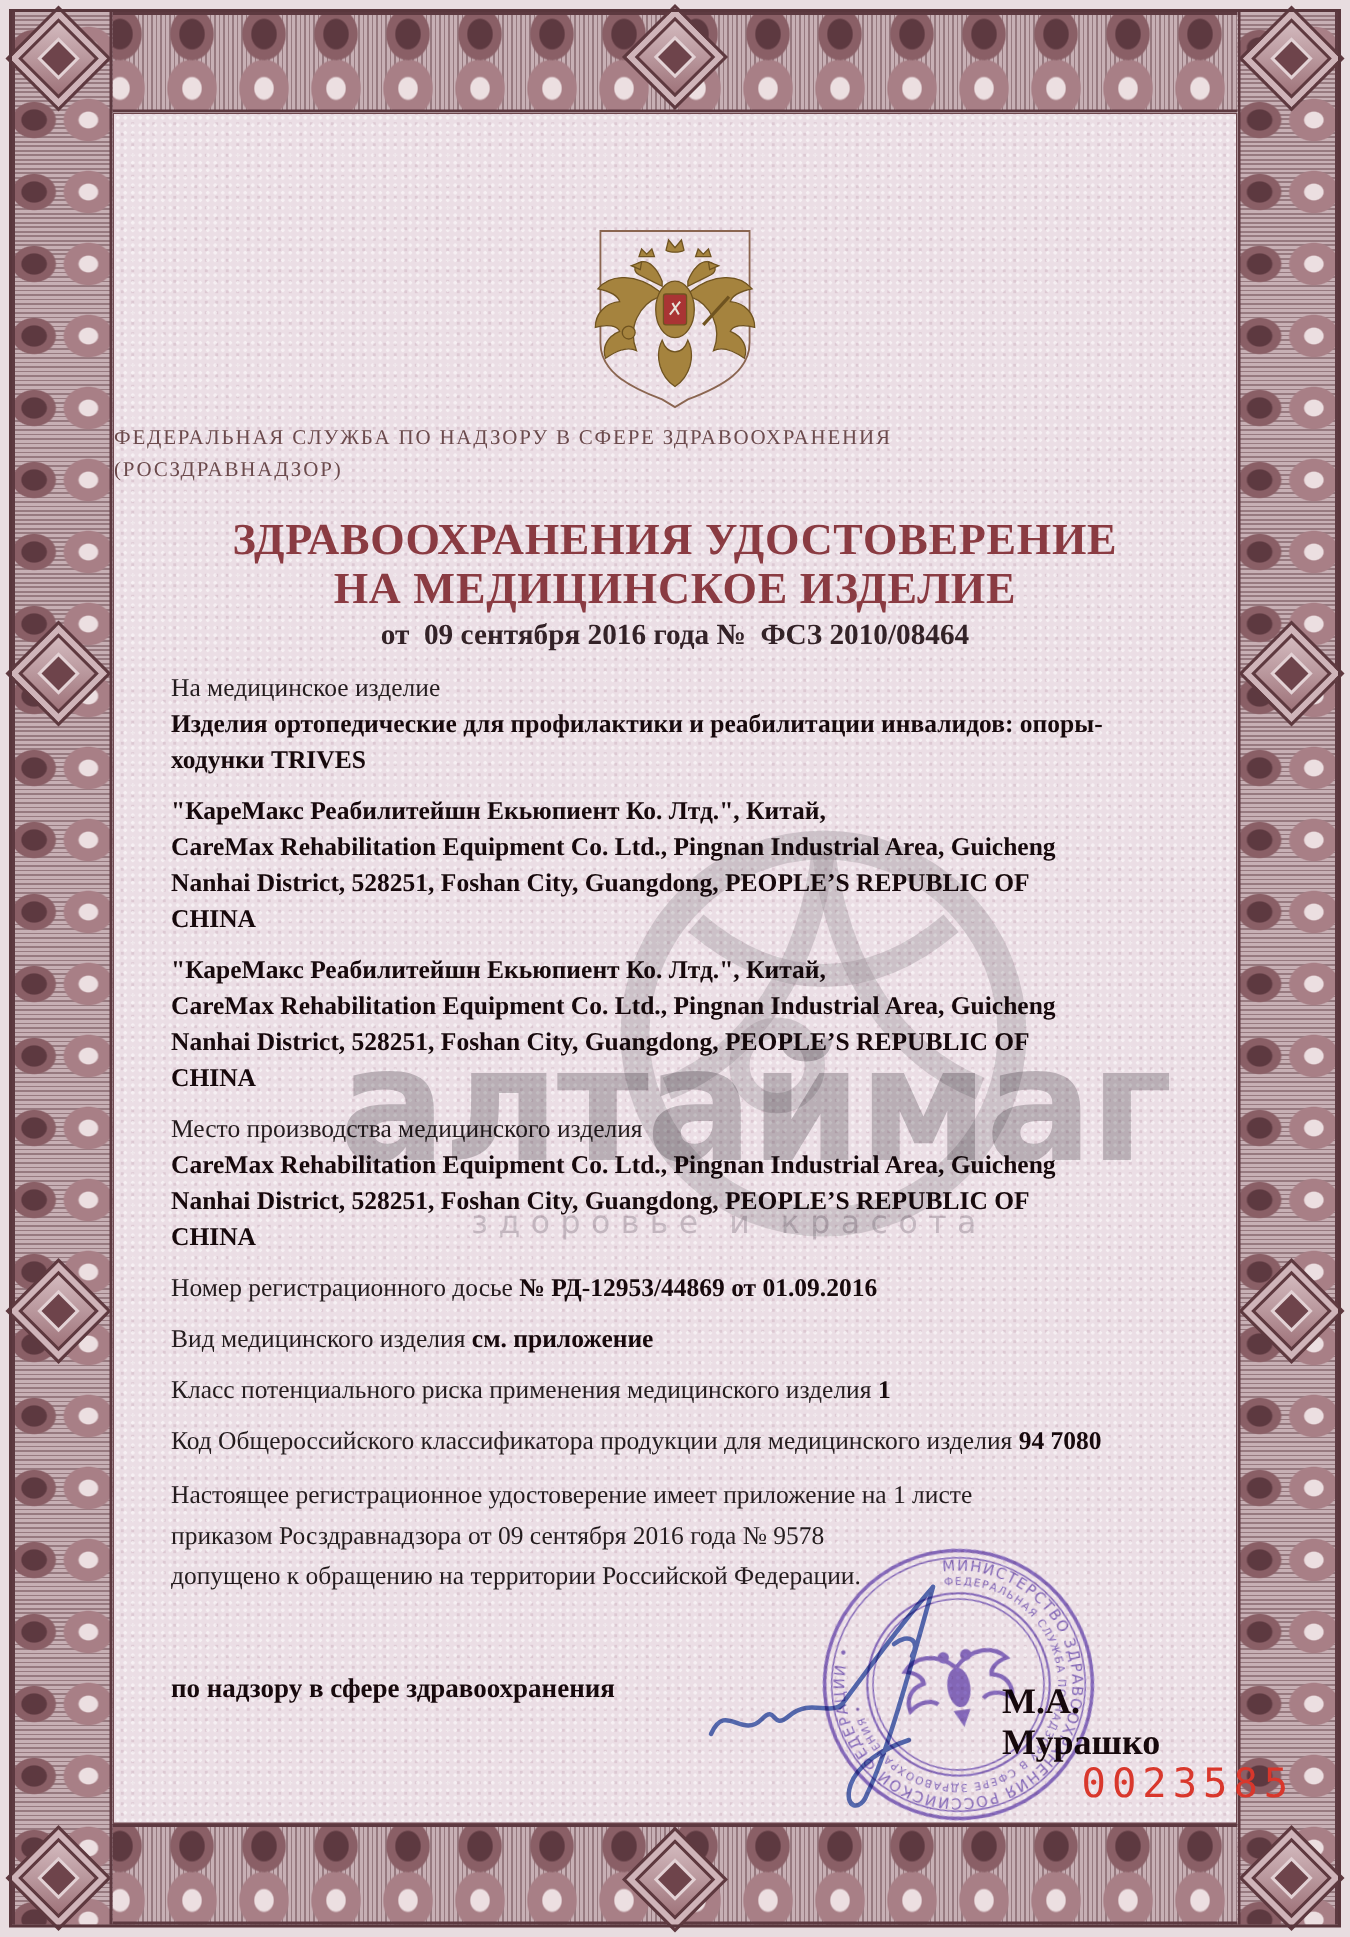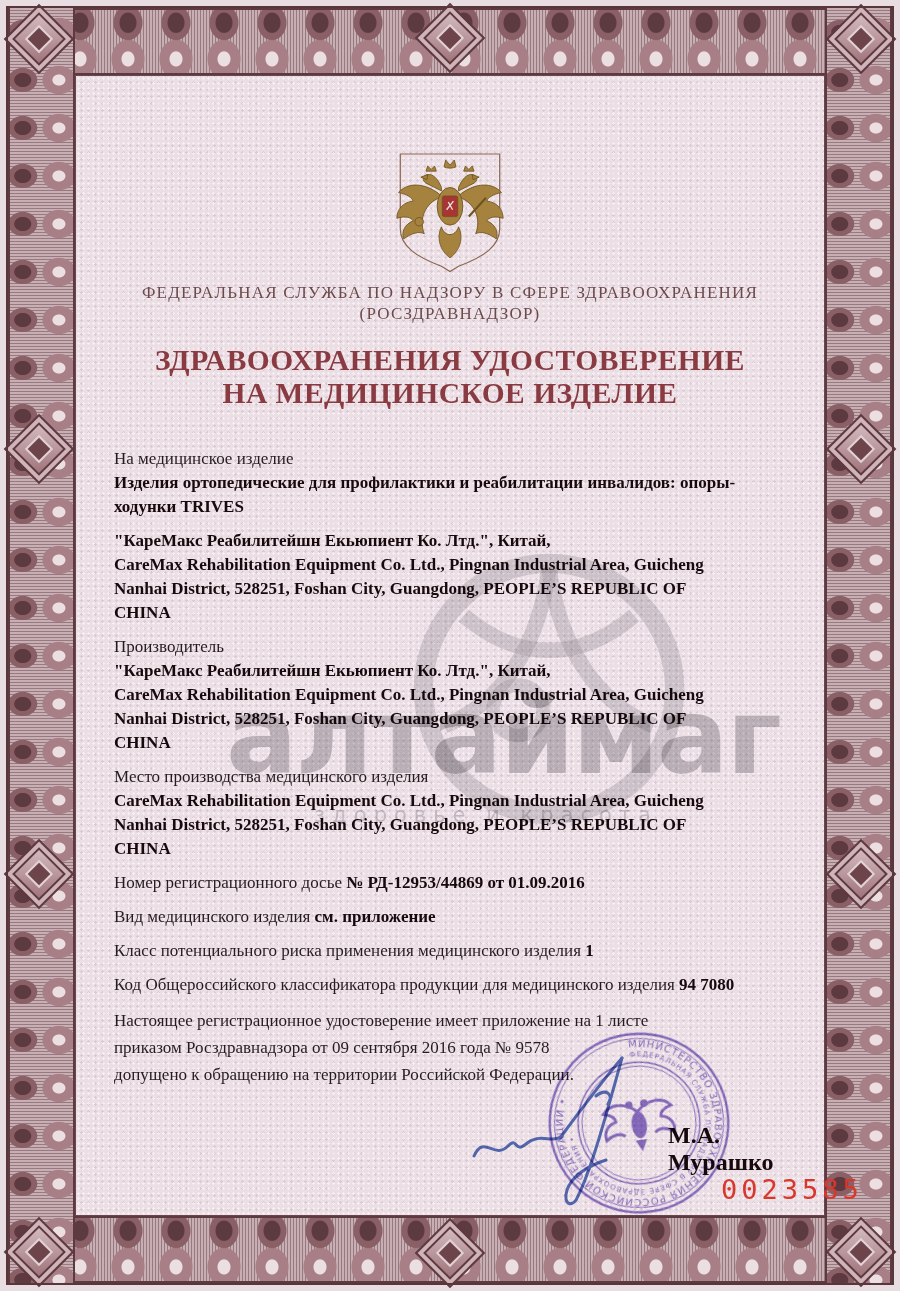--- a/index.html
+++ b/index.html
@@ -37,22 +37,22 @@
   .inner{position:absolute;left:75px;top:75px;width:750px;height:1141px;z-index:5;
     background-color:#ebdee5;
     background-image:
       radial-gradient(rgba(255,255,255,.55) 1px, transparent 1.2px),
       radial-gradient(rgba(186,152,168,.30) 1px, transparent 1.2px);
     background-size:5px 5px,7px 7px;background-position:0 0,2px 3px;
     border:1.5px solid #6d464d;box-sizing:border-box;}
 
   .eagle{position:absolute;top:64px;left:50%;transform:translateX(-50%);width:120px;height:148px;}
 
-  .agency{position:absolute;top:206px;left:0;width:100%;text-align:center;
-    color:#6b4a4c;font-size:17px;letter-spacing:1.2px;line-height:21px;}
+  .agency{position:absolute;top:206px;left:0;width:100%;
+    color:#6b4a4c;font-size:14px;letter-spacing:1.2px;line-height:21px;}
   .cert-title{position:absolute;top:268px;left:0;width:100%;text-align:center;
     color:#8a3b42;font-weight:bold;font-size:29.5px;line-height:33px;letter-spacing:.5px;}
   .date-line{position:absolute;top:337px;left:0;width:100%;text-align:center;
     color:#332227;font-weight:bold;font-size:19.5px;white-space:pre;}
 
   .content{position:absolute;top:371px;left:38px;width:684px;color:#241c1e;
     font-size:17px;line-height:24px;}
   .content p{margin:0;}
   .sec{margin-bottom:10px;}
   .val{font-weight:bold;color:#17090c;white-space:pre-line;}
@@ -127,35 +127,35 @@
 
     <div class="agency">
       <div>ФЕДЕРАЛЬНАЯ СЛУЖБА ПО НАДЗОРУ В СФЕРЕ ЗДРАВООХРАНЕНИЯ</div>
       <div>(РОСЗДРАВНАДЗОР)</div>
     </div>
 
     <div class="cert-title">
       <div>ЗДРАВООХРАНЕНИЯ УДОСТОВЕРЕНИЕ</div>
       <div>НА МЕДИЦИНСКОЕ ИЗДЕЛИЕ</div>
     </div>
+    <div class="date-line">от  09 сентября 2016 года №  ФСЗ 2010/08464</div>
 
     <div class="content">
       <div class="sec">
         <p>На медицинское изделие</p>
         <p class="val">Изделия ортопедические для профилактики и реабилитации инвалидов: опоры-
 ходунки TRIVES</p>
       </div>
       <div class="sec">
         <p class="val">"КареМакс Реабилитейшн Екьюпиент Ко. Лтд.", Китай,
 CareMax Rehabilitation Equipment Co. Ltd., Pingnan Industrial Area, Guicheng
 Nanhai District, 528251, Foshan City, Guangdong, PEOPLE’S REPUBLIC OF
 CHINA</p>
       </div>
       <div class="sec">
-        <p>Производитель</p>
         <p class="val">"КареМакс Реабилитейшн Екьюпиент Ко. Лтд.", Китай,
 CareMax Rehabilitation Equipment Co. Ltd., Pingnan Industrial Area, Guicheng
 Nanhai District, 528251, Foshan City, Guangdong, PEOPLE’S REPUBLIC OF
 CHINA</p>
       </div>
       <div class="sec">
         <p>Место производства медицинского изделия</p>
         <p class="val">CareMax Rehabilitation Equipment Co. Ltd., Pingnan Industrial Area, Guicheng
 Nanhai District, 528251, Foshan City, Guangdong, PEOPLE’S REPUBLIC OF
 CHINA</p>
@@ -171,20 +171,21 @@
       </div>
       <div class="sec">
         <p><span>Код Общероссийского классификатора продукции для медицинского изделия</span> <span class="inline-val">94 7080</span></p>
       </div>
       <p class="closing">Настоящее регистрационное удостоверение имеет приложение на 1 листе
 приказом Росздравнадзора от 09 сентября 2016 года № 9578
 допущено к обращению на территории Российской Федерации.</p>
     </div>
 
     <div class="sig-label">
+      <div>по надзору в сфере здравоохранения</div>
     </div>
     <div class="signer-name">М.А. Мурашко</div>
     <div class="serial">0023585</div>
 
     <svg class="wm wm-circle" viewBox="0 0 300 300">
       <g fill="none" stroke="rgba(100,98,102,.38)">
         <circle cx="150" cy="150" r="130" stroke-width="20"></circle>
         <path d="M62,74 C118,122 182,122 238,74" stroke-width="16"></path>
         <path d="M150,24 C140,104 102,164 42,188" stroke-width="16"></path>
         <path d="M150,24 C160,104 198,164 258,188" stroke-width="16"></path>

